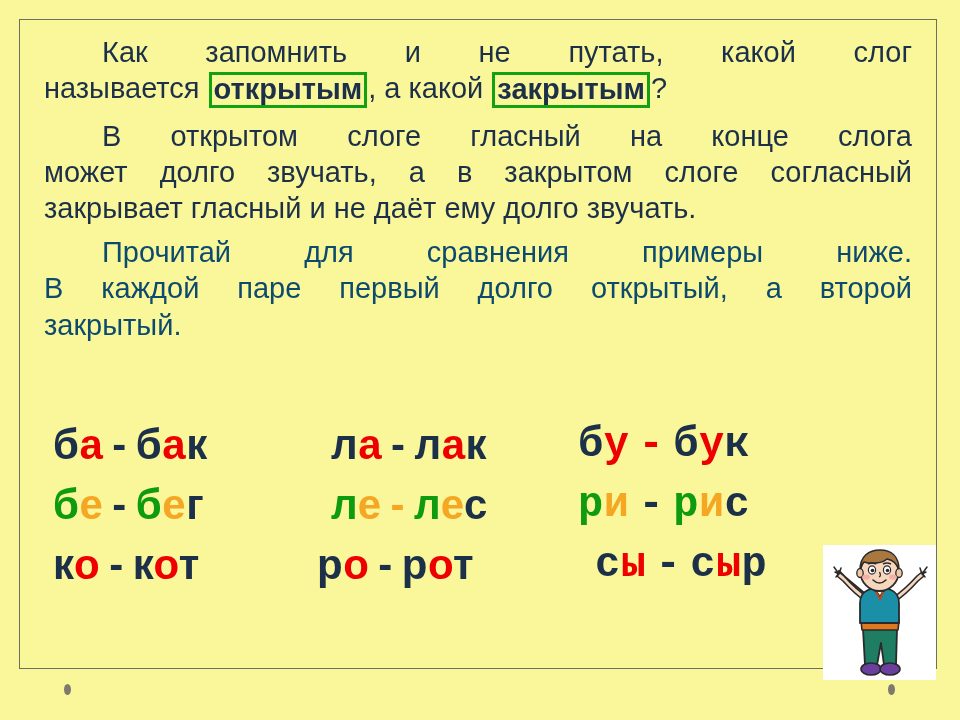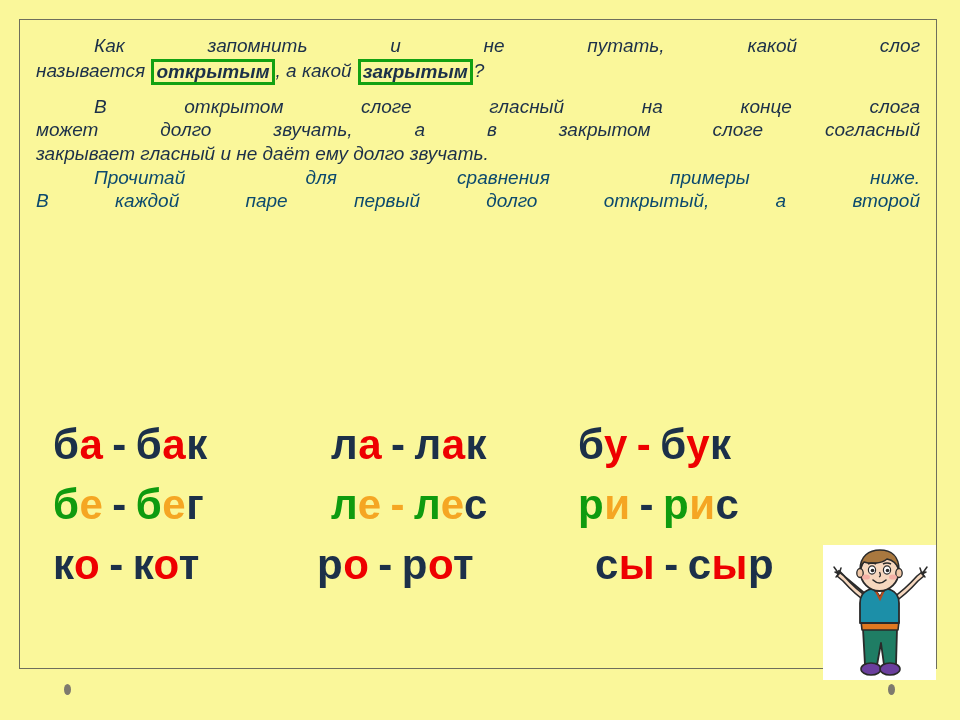--- a/index.html
+++ b/index.html
@@ -34,26 +34,25 @@
     height: 650px;
     box-sizing: border-box;
     border: 1px solid #6E6F5C;
     background: #FAF79A;
     padding: 10px 16px 0 16px;
   }
 
   
   .para {
     color: #1C3049;
-    font-size: 19px;
+    font-size: 29px;
     line-height: 1.245;
     text-align: justify;
-    margin: 0;
+    margin: 8px;
     letter-spacing: 0px;
-    font-style: italic;
   }
   .para.p1 { text-indent: 58px; margin-top: 4px; }
   .para.p2 { text-indent: 58px; margin-top: 11px; }
   .para.p3 { text-indent: 58px; margin-top: 0px; }
 
   
   .para .j-line {
     display: block;
     text-align: justify;
     text-align-last: justify;
@@ -93,21 +92,21 @@
   }
   .syl-row .pair {
     position: absolute;
     font-size: 42px;
     font-weight: bold;
     line-height: 60px;
     letter-spacing: 0.5px;
   }
   .syl-row .pair.c0 { left: 0px; }
   .syl-row .pair.c1 { left: 278px; }
-  .syl-row .pair.c2 { left: 525px; }
+  .syl-row .pair.c2 { left: 525px; font-family: Liberation Mono, monospace; }
 
   .syl-row.r3 .pair.c1 { left: 264px; }
   .syl-row.r3 .pair.c2 { left: 542px; }
 
   .sp { display: inline-block; width: 9px; }
 
   
   #boy-figure {
     position: absolute;
     left: 803px;
@@ -144,20 +143,21 @@
 
     <div class="para p2" style="color: rgb(28, 48, 73);">
       <span class="j-line first">В открытом слоге гласный на конце слога</span>
       <span class="j-line">может долго звучать, а в закрытом слоге согласный</span>
       <span class="last-line">закрывает гласный и не даёт ему долго звучать.</span>
     </div>
 
     <div class="para p3" style="color: #0c4a6e;">
       <span class="j-line first">Прочитай для сравнения примеры ниже.</span>
       <span class="j-line">В каждой паре первый долго открытый, а второй</span>
+      <span class="last-line">закрытый.</span>
     </div>
 
     <div id="syllables">
         <div class="syl-row r1">
           <div class="pair c0"><span><span style="color:#1C3049">б</span><span style="color:#EE0000">а</span></span><span class="sp"></span><span style="color:#1C3049">-</span><span class="sp"></span><span><span style="color:#1C3049">б</span><span style="color:#EE0000">а</span><span style="color:#1C3049">к</span></span></div>
           <div class="pair c1"><span><span style="color:#1C3049">л</span><span style="color:#EE0000">а</span></span><span class="sp"></span><span style="color:#1C3049">-</span><span class="sp"></span><span><span style="color:#1C3049">л</span><span style="color:#EE0000">а</span><span style="color:#1C3049">к</span></span></div>
           <div class="pair c2"><span><span style="color:#1C3049">б</span><span style="color:#EE0000">у</span></span><span class="sp"></span><span style="color:#EE0000">-</span><span class="sp"></span><span><span style="color:#1C3049">б</span><span style="color:#EE0000">у</span><span style="color:#1C3049">к</span></span></div>
         </div>
         <div class="syl-row r2">
           <div class="pair c0"><span><span style="color:#0F9B0F">б</span><span style="color:#F5A623">е</span></span><span class="sp"></span><span style="color:#1C3049">-</span><span class="sp"></span><span><span style="color:#0F9B0F">б</span><span style="color:#F5A623">е</span><span style="color:#1C3049">г</span></span></div>

